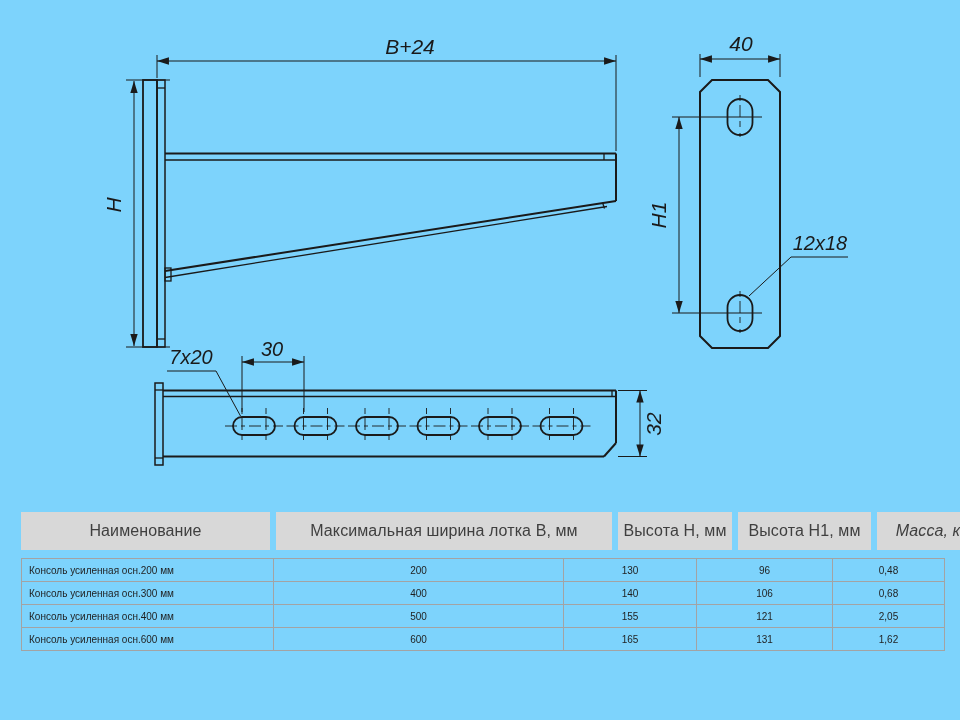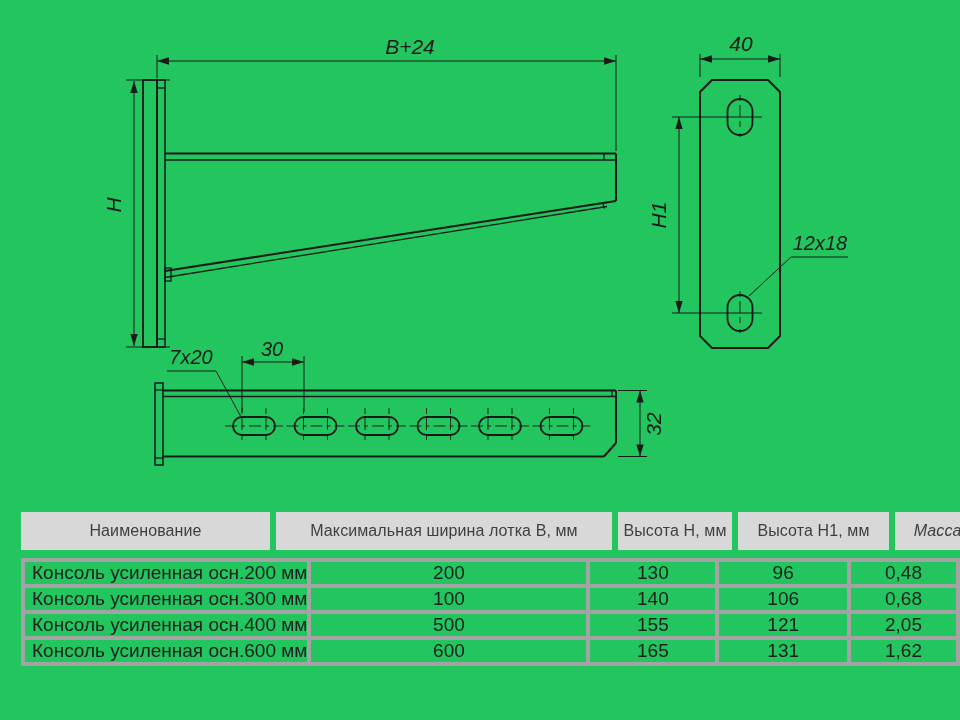--- a/index.html
+++ b/index.html
@@ -1,34 +1,34 @@
 <!DOCTYPE html>
 <html><head>
 <meta charset="utf-8">
 <style>
   html,body{margin:0;padding:0;}
-  .page{position:relative;width:960px;height:720px;background:#22c55e;overflow:hidden;
+  .page{position:relative;width:960px;height:720px;background:#7dd3fc;overflow:hidden;
         font-family:"Liberation Sans",sans-serif;}
   
   .drawing{position:absolute;left:0;top:0;}
   .ol  {stroke:#1a1a1a;stroke-width:2;fill:none;}
   .ol2 {stroke:#1a1a1a;stroke-width:1.3;fill:none;}
   .thin{stroke:#1a1a1a;stroke-width:1;fill:none;}
   .cl  {stroke:#1a1a1a;stroke-width:0.9;fill:none;stroke-dasharray:12 4 4 4;}
   .clv {stroke:#1a1a1a;stroke-width:0.9;fill:none;stroke-dasharray:6 4 12 4 6;}
   .arrfill{fill:#1a1a1a;}
   text.dim{font:italic 21px "Liberation Sans",sans-serif;fill:#1a1a1a;}
   text.dim.sm{font-size:20px;}
   
   .tbl-header{position:absolute;left:21px;top:512px;display:flex;gap:6px;}
   .tbl-header .hcell{background:#d8d8d8;height:38px;display:flex;align-items:center;
         justify-content:center;font-size:16px;color:#3f3f3f;letter-spacing:0.1px;}
-  .hc1{width:249px;} .hc2{width:336px;} .hc3{width:114px;} .hc4{width:151px;} .hc5{width:110px;font-style:italic;}
+  .hc1{width:249px;} .hc2{width:336px;} .hc3{width:114px;} .hc4{width:133px;} .hc5{width:110px;font-style:italic;}
   .spec-table{position:absolute;left:21px;top:558px;border-collapse:collapse;table-layout:fixed;}
-  .spec-table td{border:4px solid #a3a3a3;height:22px;padding:0;font-size:19px;color:#1f1f1f;
+  .spec-table td{border:1px solid #a3a3a3;height:22px;padding:0;font-size:10px;color:#1f1f1f;
         text-align:center;white-space:nowrap;overflow:hidden;}
   .spec-table td:first-child{text-align:left;padding-left:7px;}
   .w1{width:252px;} .w2{width:290px;} .w3{width:133px;} .w4{width:136px;} .w5{width:112px;}
 </style>
 </head>
 <body>
 
 <div class="page">
 
   <svg class="drawing" width="960" height="505" viewBox="0 0 960 505">
@@ -182,21 +182,21 @@
     <tbody>
         <tr>
           <td>Консоль усиленная осн.200 мм</td>
           <td>200</td>
           <td>130</td>
           <td>96</td>
           <td>0,48</td>
         </tr>
         <tr>
           <td>Консоль усиленная осн.300 мм</td>
-          <td>100</td>
+          <td>400</td>
           <td>140</td>
           <td>106</td>
           <td>0,68</td>
         </tr>
         <tr>
           <td>Консоль усиленная осн.400 мм</td>
           <td>500</td>
           <td>155</td>
           <td>121</td>
           <td>2,05</td>

